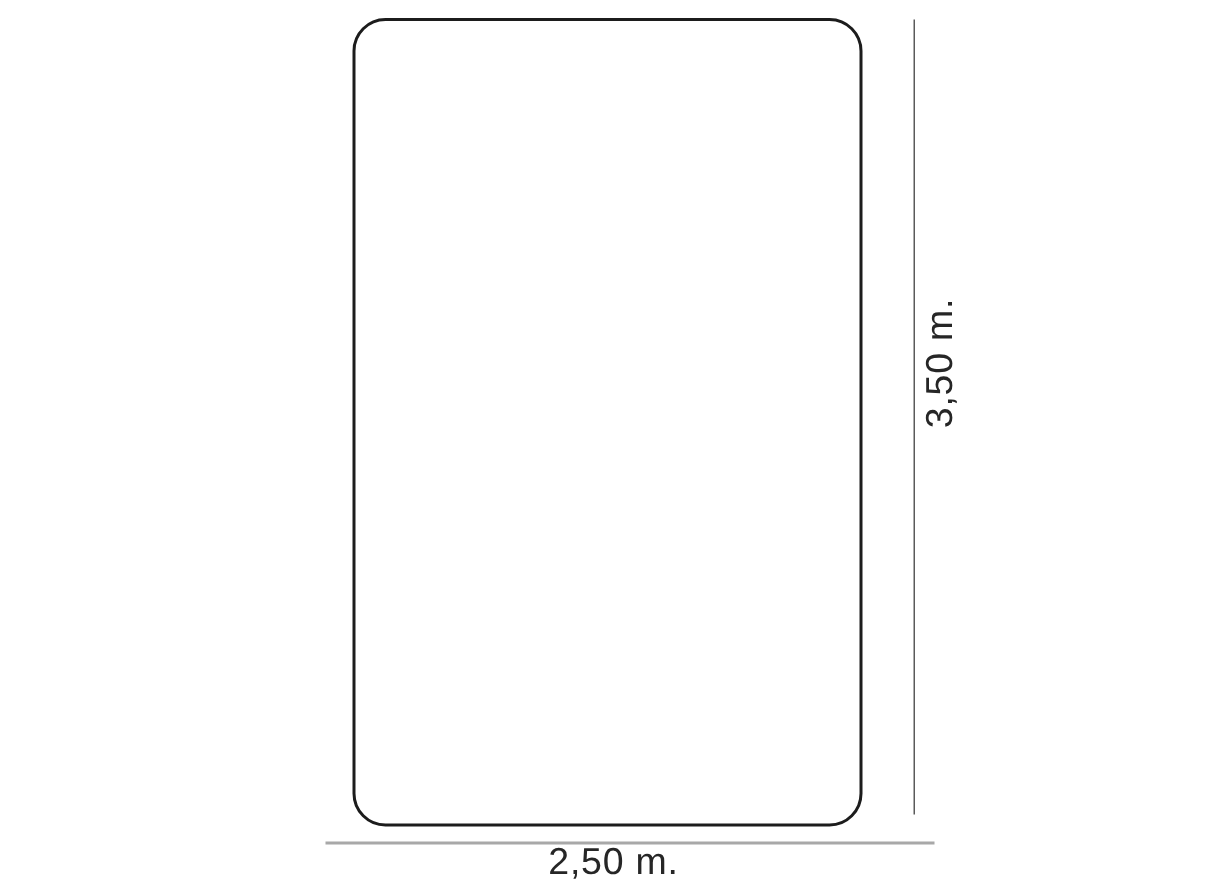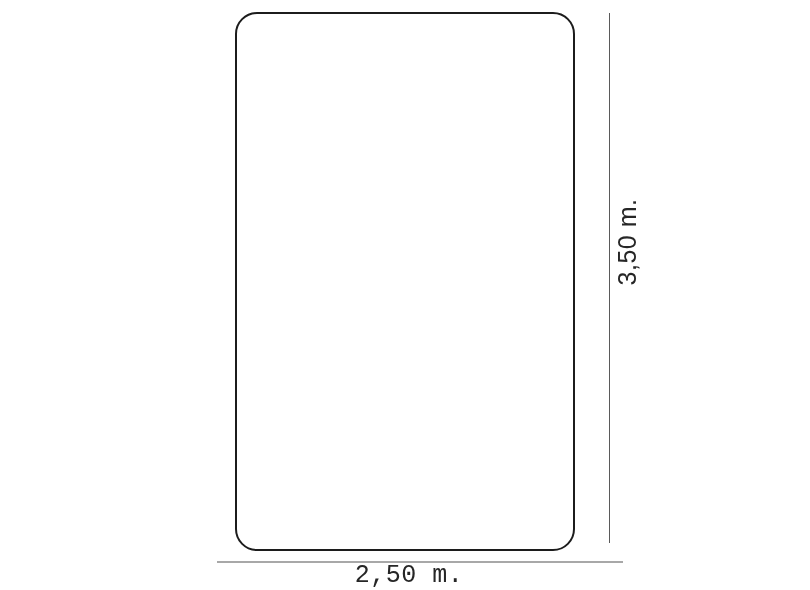--- a/index.html
+++ b/index.html
@@ -68,21 +68,20 @@
   }
   .label-anchor.height-label > span {
     transform: translate(-50%, -50%) rotate(-90deg);
   }
   .label-anchor.width-label {
     left: 409px;
     top: 575px;
   }
   .label-anchor.width-label > span {
     transform: translate(-50%, -50%);
-    font-family: Liberation Mono, monospace;
   }
 </style>
 </head>
 <body>
 
 <div class="stage">
 
   <div class="outline-rect"></div>
 
   <div class="dim-line-v"></div>

